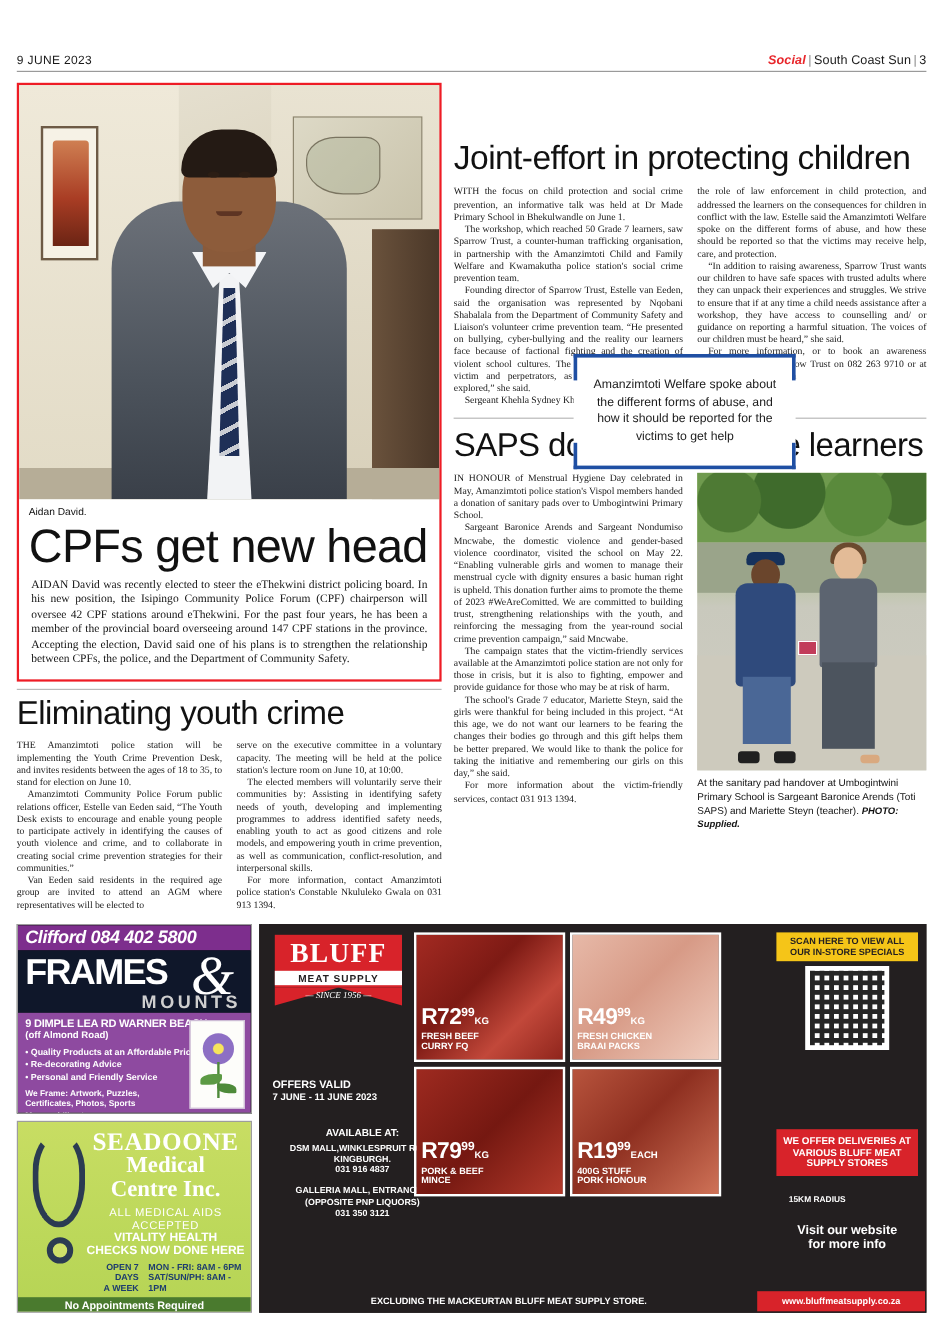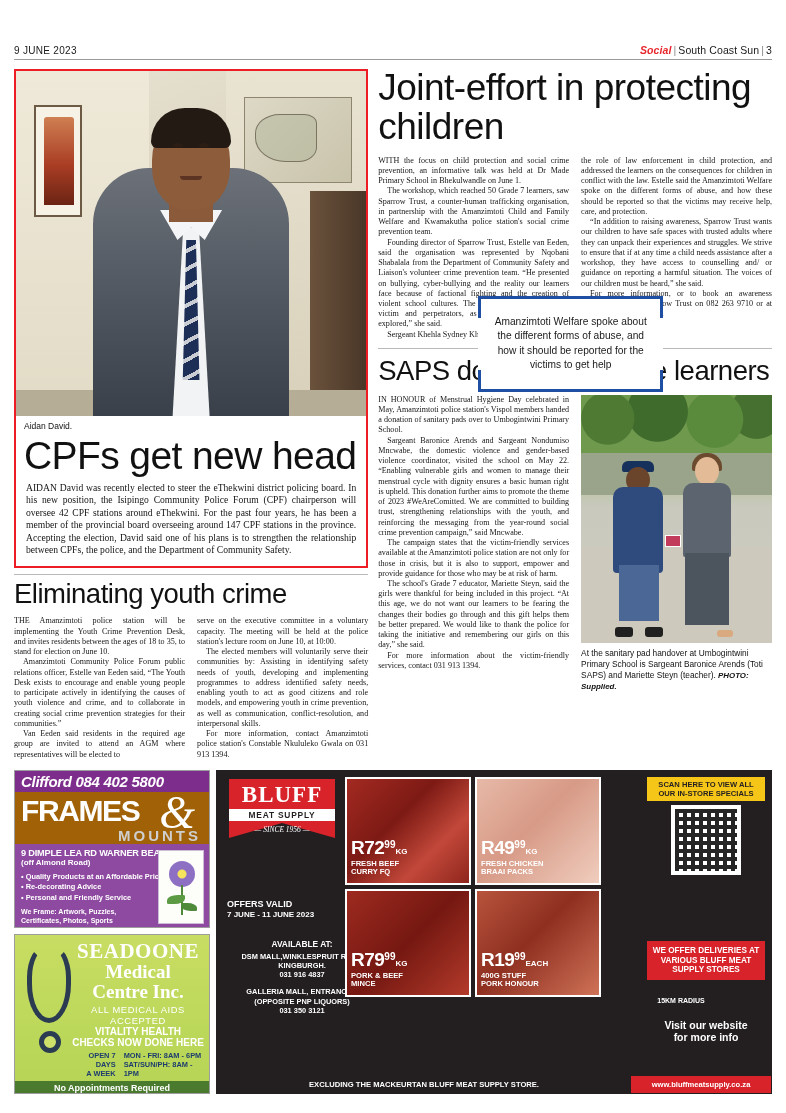--- a/index.html
+++ b/index.html
@@ -96,21 +96,21 @@
   .lead-body {
     font-size: 9.6px; line-height: 1.30; text-align: justify;
     padding: 0 10px 9px 10px; background:#fff; color:#141414;
   }
 
   
   .sect-headline {
     font-family: "Liberation Sans", sans-serif;
     font-weight: normal; color: #111; letter-spacing: -.5px;
   }
-  .h-joint { font-size: 37px; line-height:1.05; }
+  .h-joint { font-size: 28px; line-height:1.05;margin-top:48px; }
   .h-saps  { font-size: 27.5px; line-height:1.05; margin-top: 8px;}
   .h-youth { font-size: 27.5px; line-height:1.05; }
   .rule-thin { border-top:1px solid #b9b9b9; margin:6px 0 5px 0; }
 
   .cols2 { display:flex; gap: 12px; }
   .col { flex:1; }
   .body-txt { font-size: 8.1px; line-height: 1.265; text-align: justify; color:#161616; }
   .body-txt p { text-indent: 9px; margin:0; }
   .body-txt p.noind { text-indent: 0; }
 
@@ -156,21 +156,21 @@
   .saps-cap { font-family:"Liberation Sans", sans-serif; font-size:8.3px; line-height:1.33;
     color:#111; padding-top:5px; }
   .saps-cap .ital { font-style: italic; font-weight: bold; font-size:7.9px; }
 
   
   .ads-row { display:flex; gap:6px; margin-top:10px; }
   .ads-left { width: 196px; }
   .ad-frames { border:1px solid #9d9d9d; background:#000; position:relative; height:158px; overflow:hidden;}
   .af-top { background:#7d2e8d; color:#fff; font-family:"Liberation Sans",sans-serif;
     font-style:italic; font-weight:bold; font-size:15px; padding:2px 6px; letter-spacing:-.3px;}
-  .af-mid { background:#a16207; position:relative; height:52px; }
+  .af-mid { background:#0f172a; position:relative; height:52px; }
   .af-word { font-family:"Liberation Sans",sans-serif; font-weight:bold; color:#fff;
     font-size:30px; letter-spacing:-1.4px; position:absolute; left:6px; top:2px; }
   .af-amp { position:absolute; right:14px; top:-6px; font-family:"Liberation Serif",serif;
     font-size:46px; color:#fff; font-style:italic;}
   .af-mounts { position:absolute; right:8px; bottom:0px; font-family:"Liberation Sans",sans-serif;
     font-weight:bold; font-size:15px; color:#cfcfcf; letter-spacing:3px; }
   .af-bot { background:#8e4aa0; padding:4px 6px; position:relative; height:86px;}
   .af-addr { font-family:"Liberation Sans",sans-serif; font-weight:bold; font-size:9.2px;
     color:#fff; line-height:1.12; letter-spacing:-.2px;}
   .af-sub { font-family:"Liberation Sans",sans-serif; font-weight:bold; font-size:8px;
@@ -353,21 +353,21 @@
         </div>
       </div>
 
       <div class="rule-thin" style="margin-top:8px;"></div>
       <div class="sect-headline h-saps">SAPS donates to female learners</div>
 
       <div class="cols2" style="margin-top:9px;">
         <div class="col body-txt">
           <p class="noind">IN HONOUR of Menstrual Hygiene Day celebrated in May, Amanzimtoti police station's Vispol members handed a donation of sanitary pads over to Umbogintwini Primary School.</p>
           <p>Sargeant Baronice Arends and Sargeant Nondumiso Mncwabe, the domestic violence and gender-based violence coordinator, visited the school on May 22. “Enabling vulnerable girls and women to manage their menstrual cycle with dignity ensures a basic human right is upheld. This donation further aims to promote the theme of 2023 #WeAreComitted. We are committed to building trust, strengthening relationships with the youth, and reinforcing the messaging from the year-round social crime prevention campaign,” said Mncwabe.</p>
-          <p>The campaign states that the victim-friendly services available at the Amanzimtoti police station are not only for those in crisis, but it is also to support, empower and provide guidance for those who may be at risk of harm.</p>
+          <p>The campaign states that the victim-friendly services available at the Amanzimtoti police station are not only for those in crisis, but it is also to fighting, empower and provide guidance for those who may be at risk of harm.</p>
           <p>The school's Grade 7 educator, Mariette Steyn, said the girls were thankful for being included in this project. “At this age, we do not want our learners to be fearing the changes their bodies go through and this gift helps them be better prepared. We would like to thank the police for taking the initiative and remembering our girls on this day,” she said.</p>
           <p>For more information about the victim-friendly services, contact 031 913 1394.</p>
         </div>
         <div class="col">
           <div class="saps-photo">
             <div class="sp-trees"></div>
             <div class="sp-wall"></div>
             <div class="sp-ground"></div>
             <div class="sp-p1">
               <span class="cap"></span>

